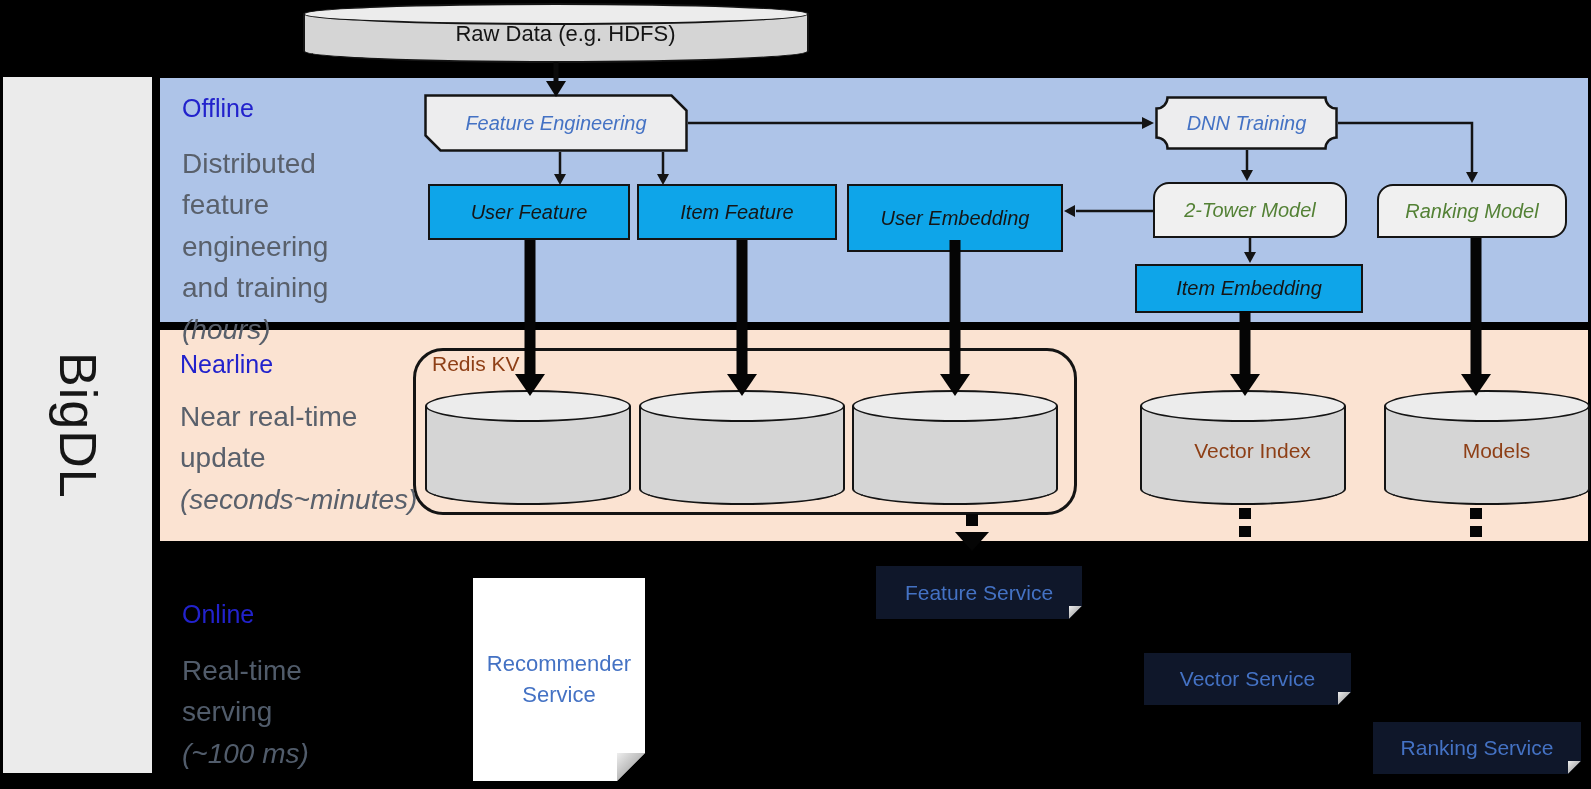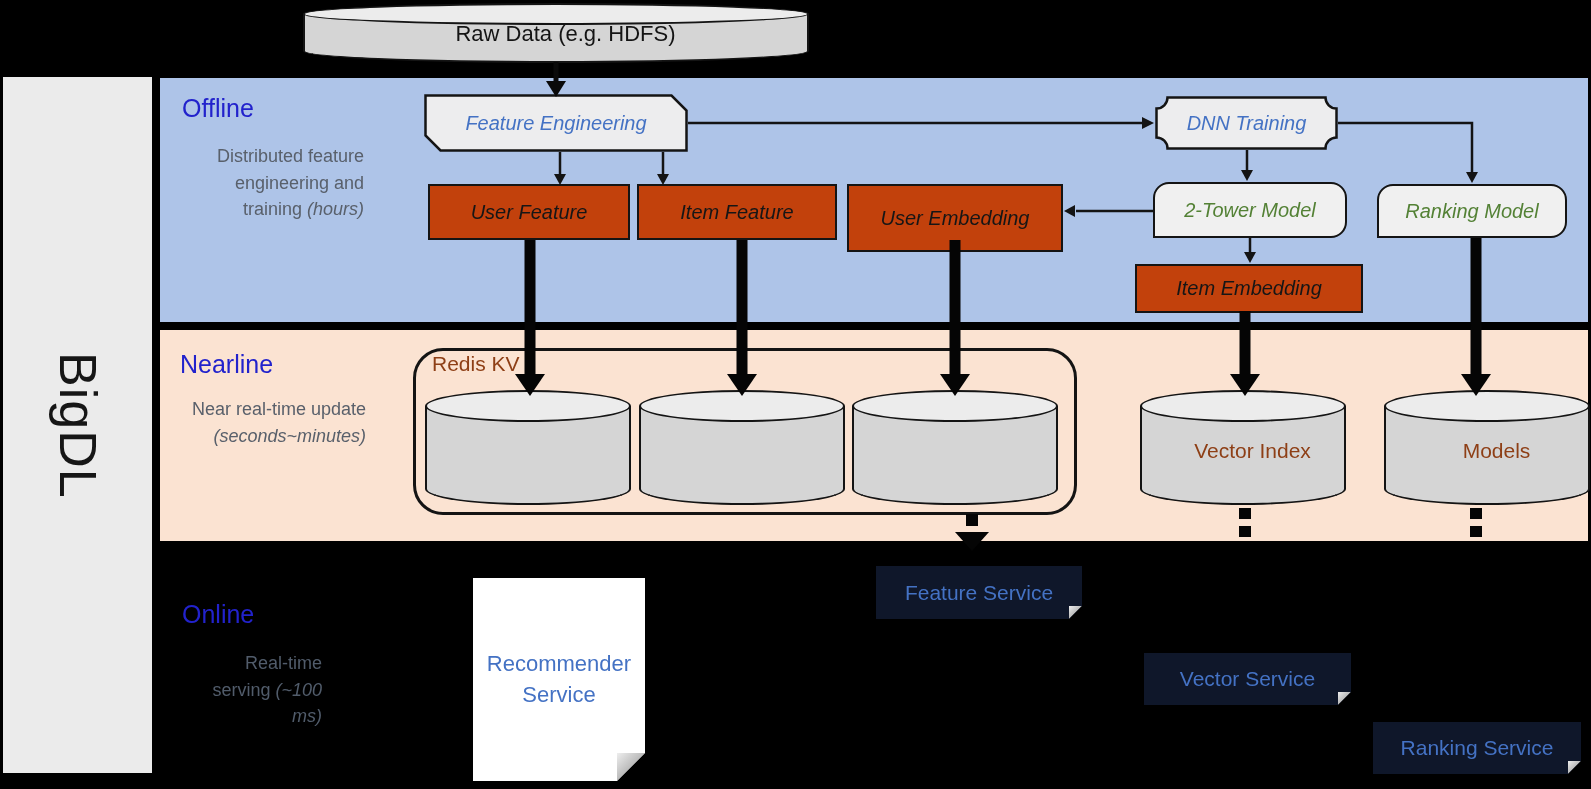--- a/index.html
+++ b/index.html
@@ -9,30 +9,30 @@
   
   .sidebar{position:absolute;left:3px;top:77px;width:149px;height:696px;background:#ebebeb;
            display:flex;align-items:center;justify-content:center;z-index:5;}
   .sidebar-label{writing-mode:vertical-rl;font-size:52px;color:#161616;letter-spacing:1px;}
   
   .band{position:absolute;left:160px;width:1428px;z-index:1;}
   .band.offline{top:78px;height:244px;background:#aec4e8;}
   .band.nearline{top:330px;height:211px;background:#fbe3d2;}
   
   .section-title{position:absolute;z-index:10;font-size:25px;color:#2222cc;}
-  .section-desc{position:absolute;z-index:10;font-size:18px;color:#59606b;line-height:1.48;text-align:right;}
+  .section-desc{position:absolute;z-index:10;font-size:28px;color:#59606b;line-height:1.48;}
   .t-offline{left:182px;top:94px;}  .d-offline{left:182px;top:143px;width:182px;}
   .t-nearline{left:180px;top:350px;}.d-nearline{left:180px;top:396px;width:186px;}
   .t-online{left:182px;top:600px;}  .d-online{left:182px;top:650px;width:140px;color:#515c6b;}
   
   .abs{position:absolute;z-index:10;}
   .node{display:flex;align-items:center;justify-content:center;text-align:center;font-size:20px;}
   .node svg.shape{position:absolute;inset:0;}
   .node .lbl{position:relative;z-index:2;font-style:italic;}
-  .gray{background:#c2410c;border:2.5px solid #141414;color:#161616;}
+  .gray{background:#0ea5e9;border:2.5px solid #141414;color:#161616;}
   .alt{background:#f0f0f0;border:2.5px solid #141414;border-radius:16px 16px 16px 0;}
   .txt-blue{color:#4472c4;} .txt-green{color:#538135;} .txt-brown{color:#8e3f16;} .txt-dark{color:#141414;}
   
   .n-fe{left:424px;top:94px;width:264px;height:58px;}
   .n-dnn{left:1155px;top:96px;width:183px;height:54px;}
   .n-uf{left:428px;top:184px;width:202px;height:56px;}
   .n-if{left:637px;top:184px;width:200px;height:56px;}
   .n-ue{left:847px;top:184px;width:216px;height:68px;}
   .n-2t{left:1153px;top:182px;width:194px;height:56px;}
   .n-rm{left:1377px;top:184px;width:190px;height:54px;}

